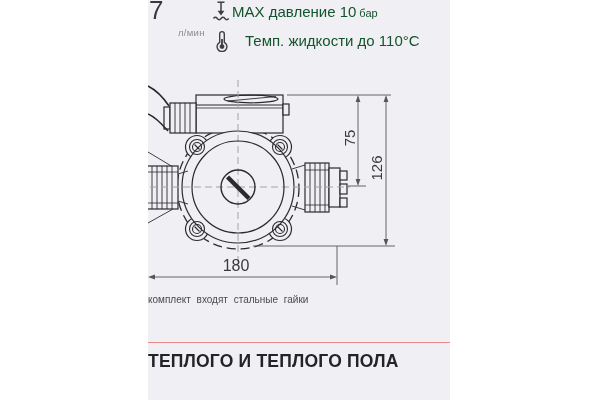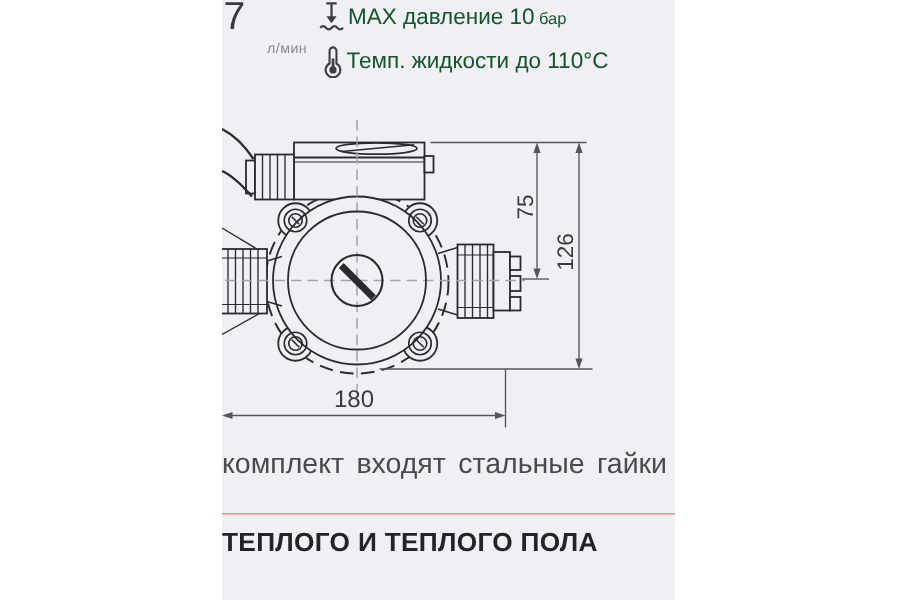--- a/index.html
+++ b/index.html
@@ -13,24 +13,24 @@
     background:#f0eff3;overflow:hidden;
   }
   .abs{position:absolute;}
   .flow-value{left:1px;top:-4px;font-size:26px;font-weight:400;color:#39393d;line-height:1.1;}
   .flow-unit{left:-3px;top:27px;font-size:9.5px;color:#8b8b90;letter-spacing:0.3px;margin-left:33px;}
   .spec-icon{width:18px;height:22px;}
   .spec-row1-icon{left:64px;top:1px;}
   .spec-row2-icon{left:65px;top:30px;}
   .spec-text{font-size:15px;color:#14532d;white-space:nowrap;}
   .spec-row1-text{left:84px;top:3px;}
-  .spec-row2-text{left:83px;top:32px;}
+  .spec-row2-text{left:97px;top:32px;}
   .spec-unit{font-size:11px;margin-left:3px;}
   .drawing{left:0;top:70px;}
-  .notes{left:0;top:301px;font-size:19px;color:#4a4a4d;line-height:18px;}
+  .notes{left:0;top:291px;font-size:10px;color:#4a4a4d;line-height:18px;}
   .notes .l1{word-spacing:3px;}
   .divider{left:0;top:342px;width:302px;height:0;border-top:1.5px solid #e8898b;}
   .footer-title{left:0;top:351px;font-size:17.5px;font-weight:700;color:#232328;
     white-space:nowrap;letter-spacing:0.2px;}
 </style>
 </head>
 <body>
 
 <div class="panel">
 

